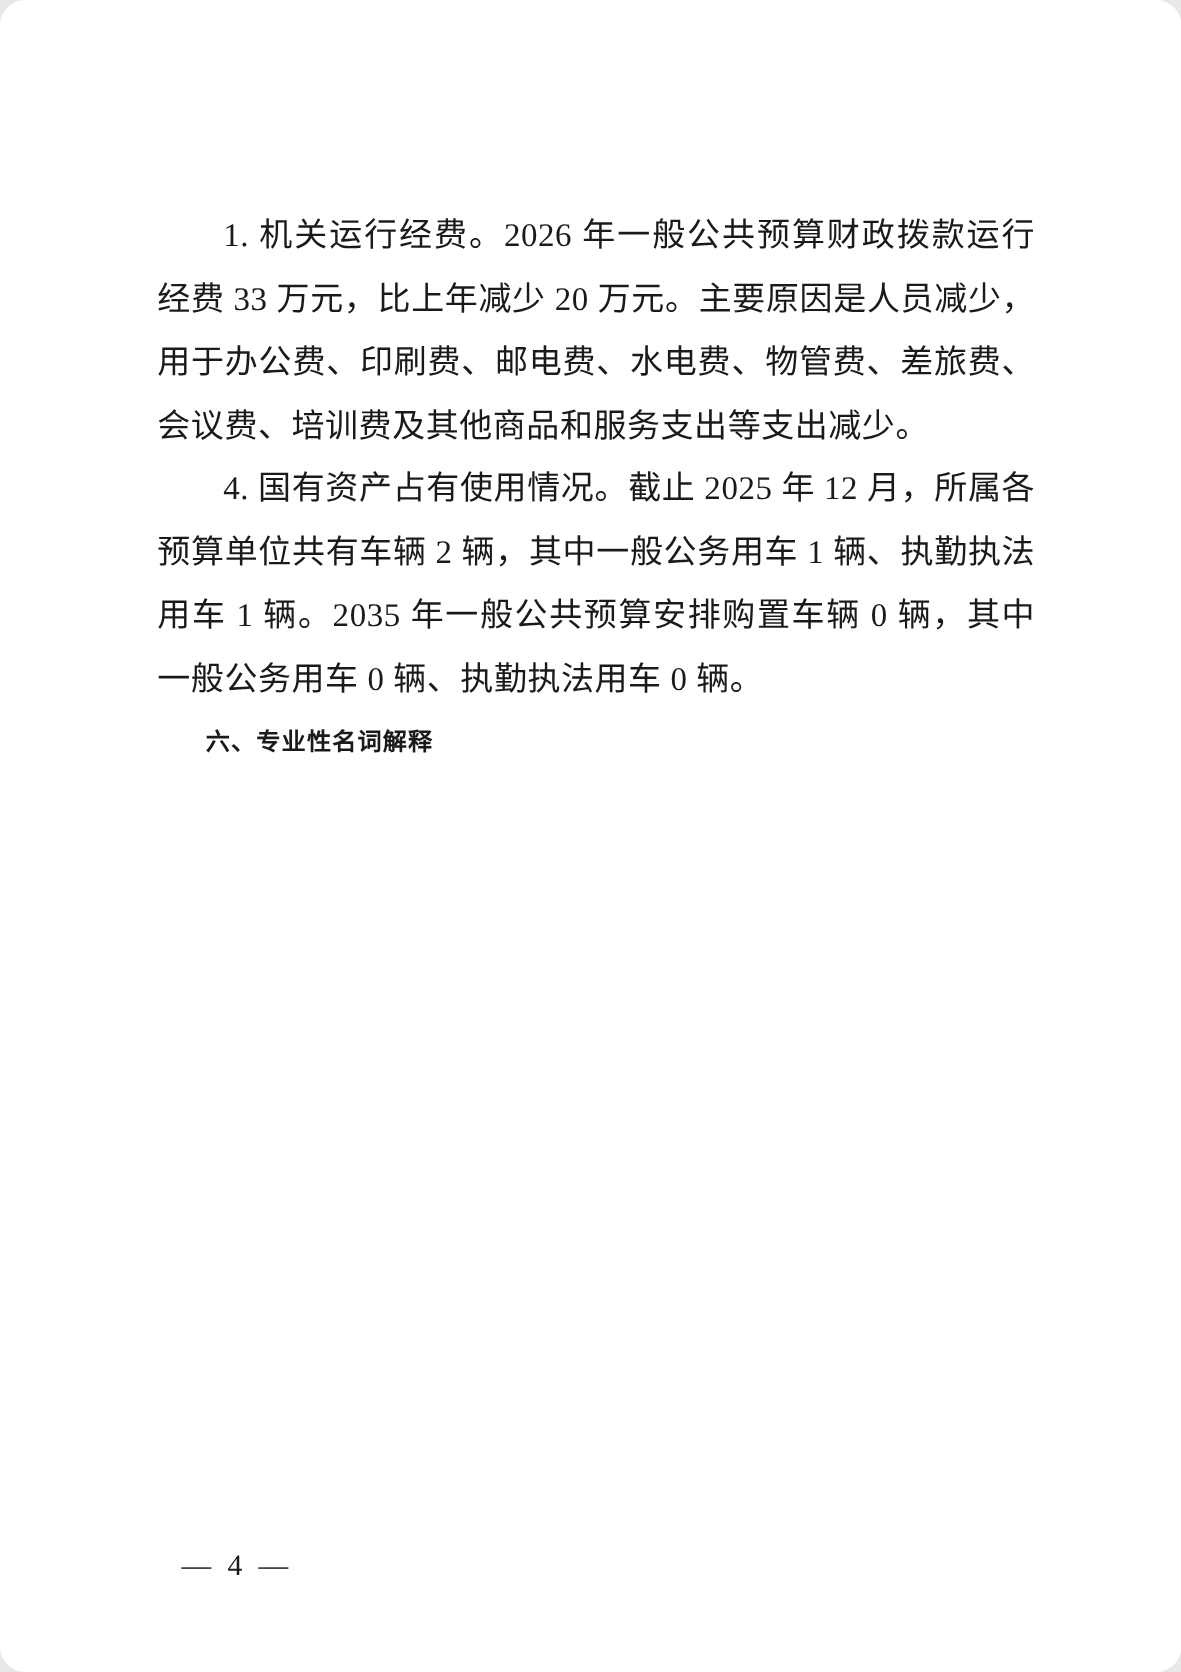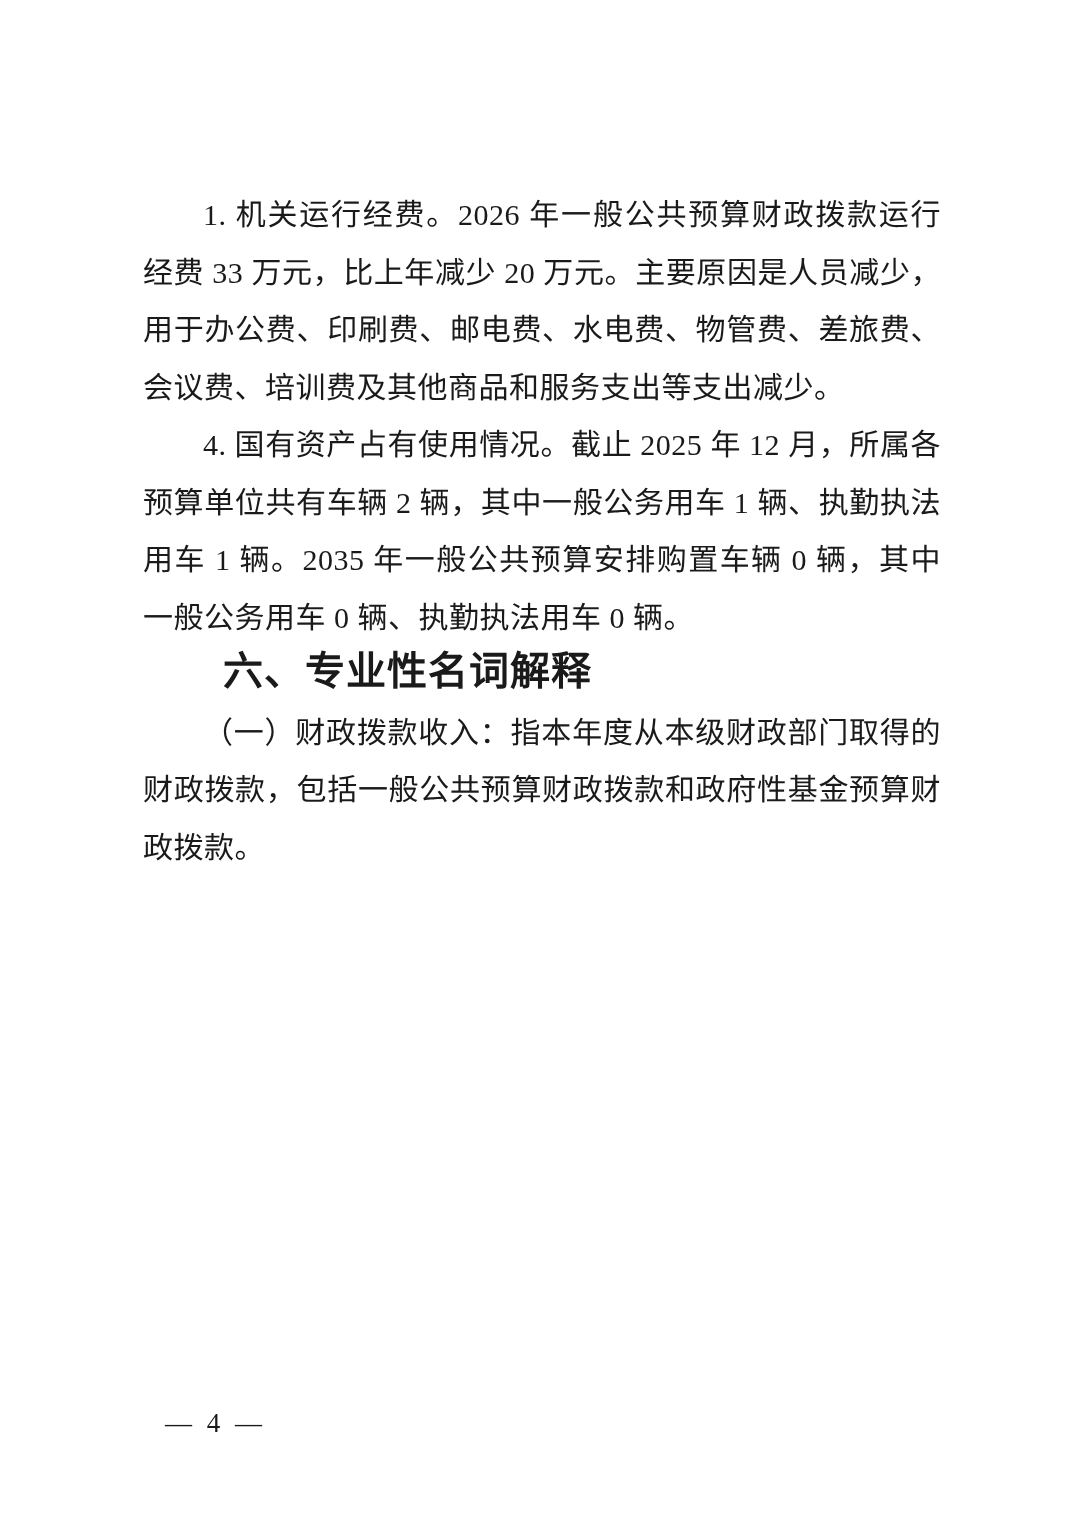--- a/index.html
+++ b/index.html
@@ -8,45 +8,46 @@
     background: #e8e8e8;
   }
   .page {
     position: relative;
     width: 1074px;
     height: 1520px;
     background: #ffffff;
     overflow: hidden;
     font-family: "Liberation Serif", "DejaVu Serif", serif;
     color: #1a1a1a;
+    border-radius: 23px;
   }
   .content {
     position: absolute;
     left: 143px;
     top: 186px;
     width: 798px;
   }
   .body-para {
     margin: 0;
     font-size: 30px;
     line-height: 57.5px;
     text-align: justify;
     text-justify: inter-ideograph;
     text-indent: 2em;
     font-weight: normal;
     letter-spacing: 0.5px;
     word-break: break-all;
   }
   .section-heading {
     margin: 0;
-    font-size: 40px;
+    font-size: 22px;
     line-height: 57.5px;
     text-indent: 2em;
     font-weight: bold;
-    font-family: Liberation Mono, monospace;
+    font-family: Liberation Sans, sans-serif;
     letter-spacing: 1px;
   }
   .footer {
     position: absolute;
     left: 165px;
     top: 1405px;
     font-size: 27px;
     line-height: 36px;
     font-family: "Liberation Serif", "DejaVu Serif", serif;
     letter-spacing: 4px;
@@ -54,19 +55,18 @@
   }
 </style>
 </head>
 <body>
 
 <div class="page">
   <div class="content">
     <p class="body-para">1. 机关运行经费。2026 年一般公共预算财政拨款运行经费 33 万元，比上年减少 20 万元。主要原因是人员减少，用于办公费、印刷费、邮电费、水电费、物管费、差旅费、会议费、培训费及其他商品和服务支出等支出减少。</p>
     <p class="body-para">4. 国有资产占有使用情况。截止 2025 年 12 月，所属各预算单位共有车辆 2 辆，其中一般公务用车 1 辆、执勤执法用车 1 辆。2035 年一般公共预算安排购置车辆 0 辆，其中一般公务用车 0 辆、执勤执法用车 0 辆。</p>
     <h2 class="section-heading">六、专业性名词解释</h2>
-    <p class="body-para">（一）财政拨款收入：指本年度从本级财政部门取得的财政拨款，包括一般公共预算财政拨款和政府性基金预算财政拨款。</p>
   </div>
 
   <div class="footer">
     <span>— 4 —</span>
   </div>
 </div>
 
 </body></html>

